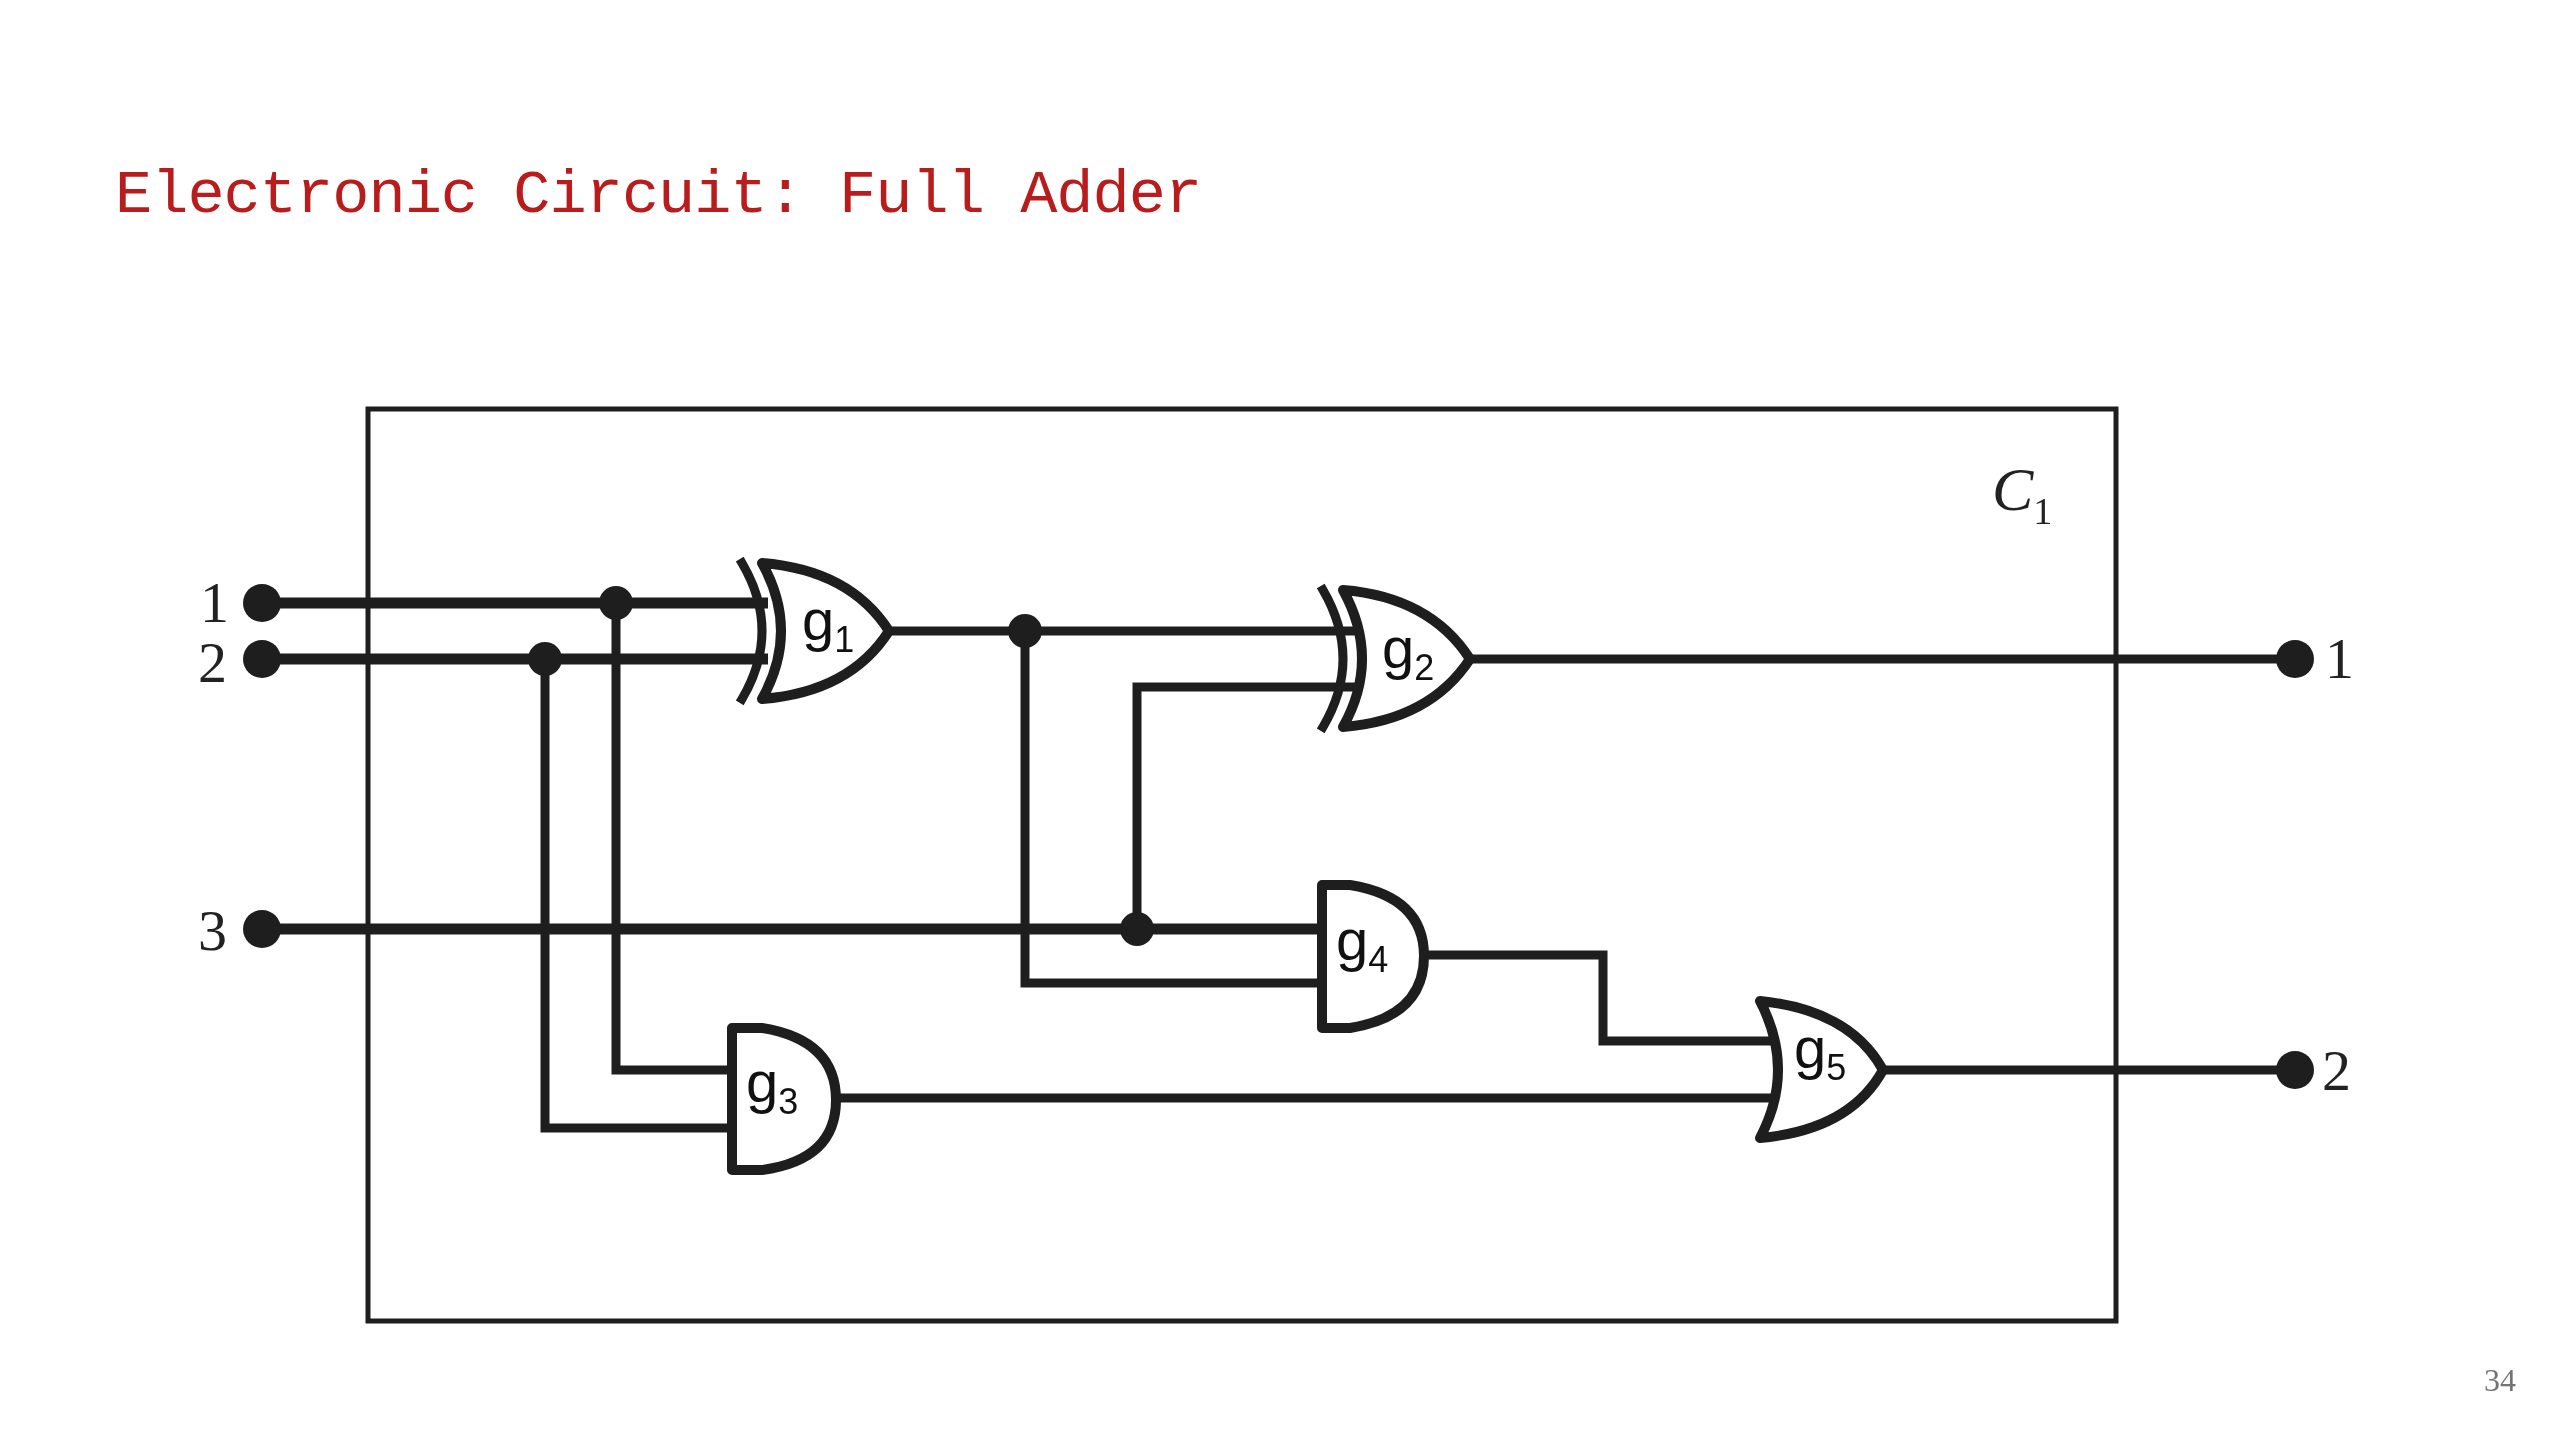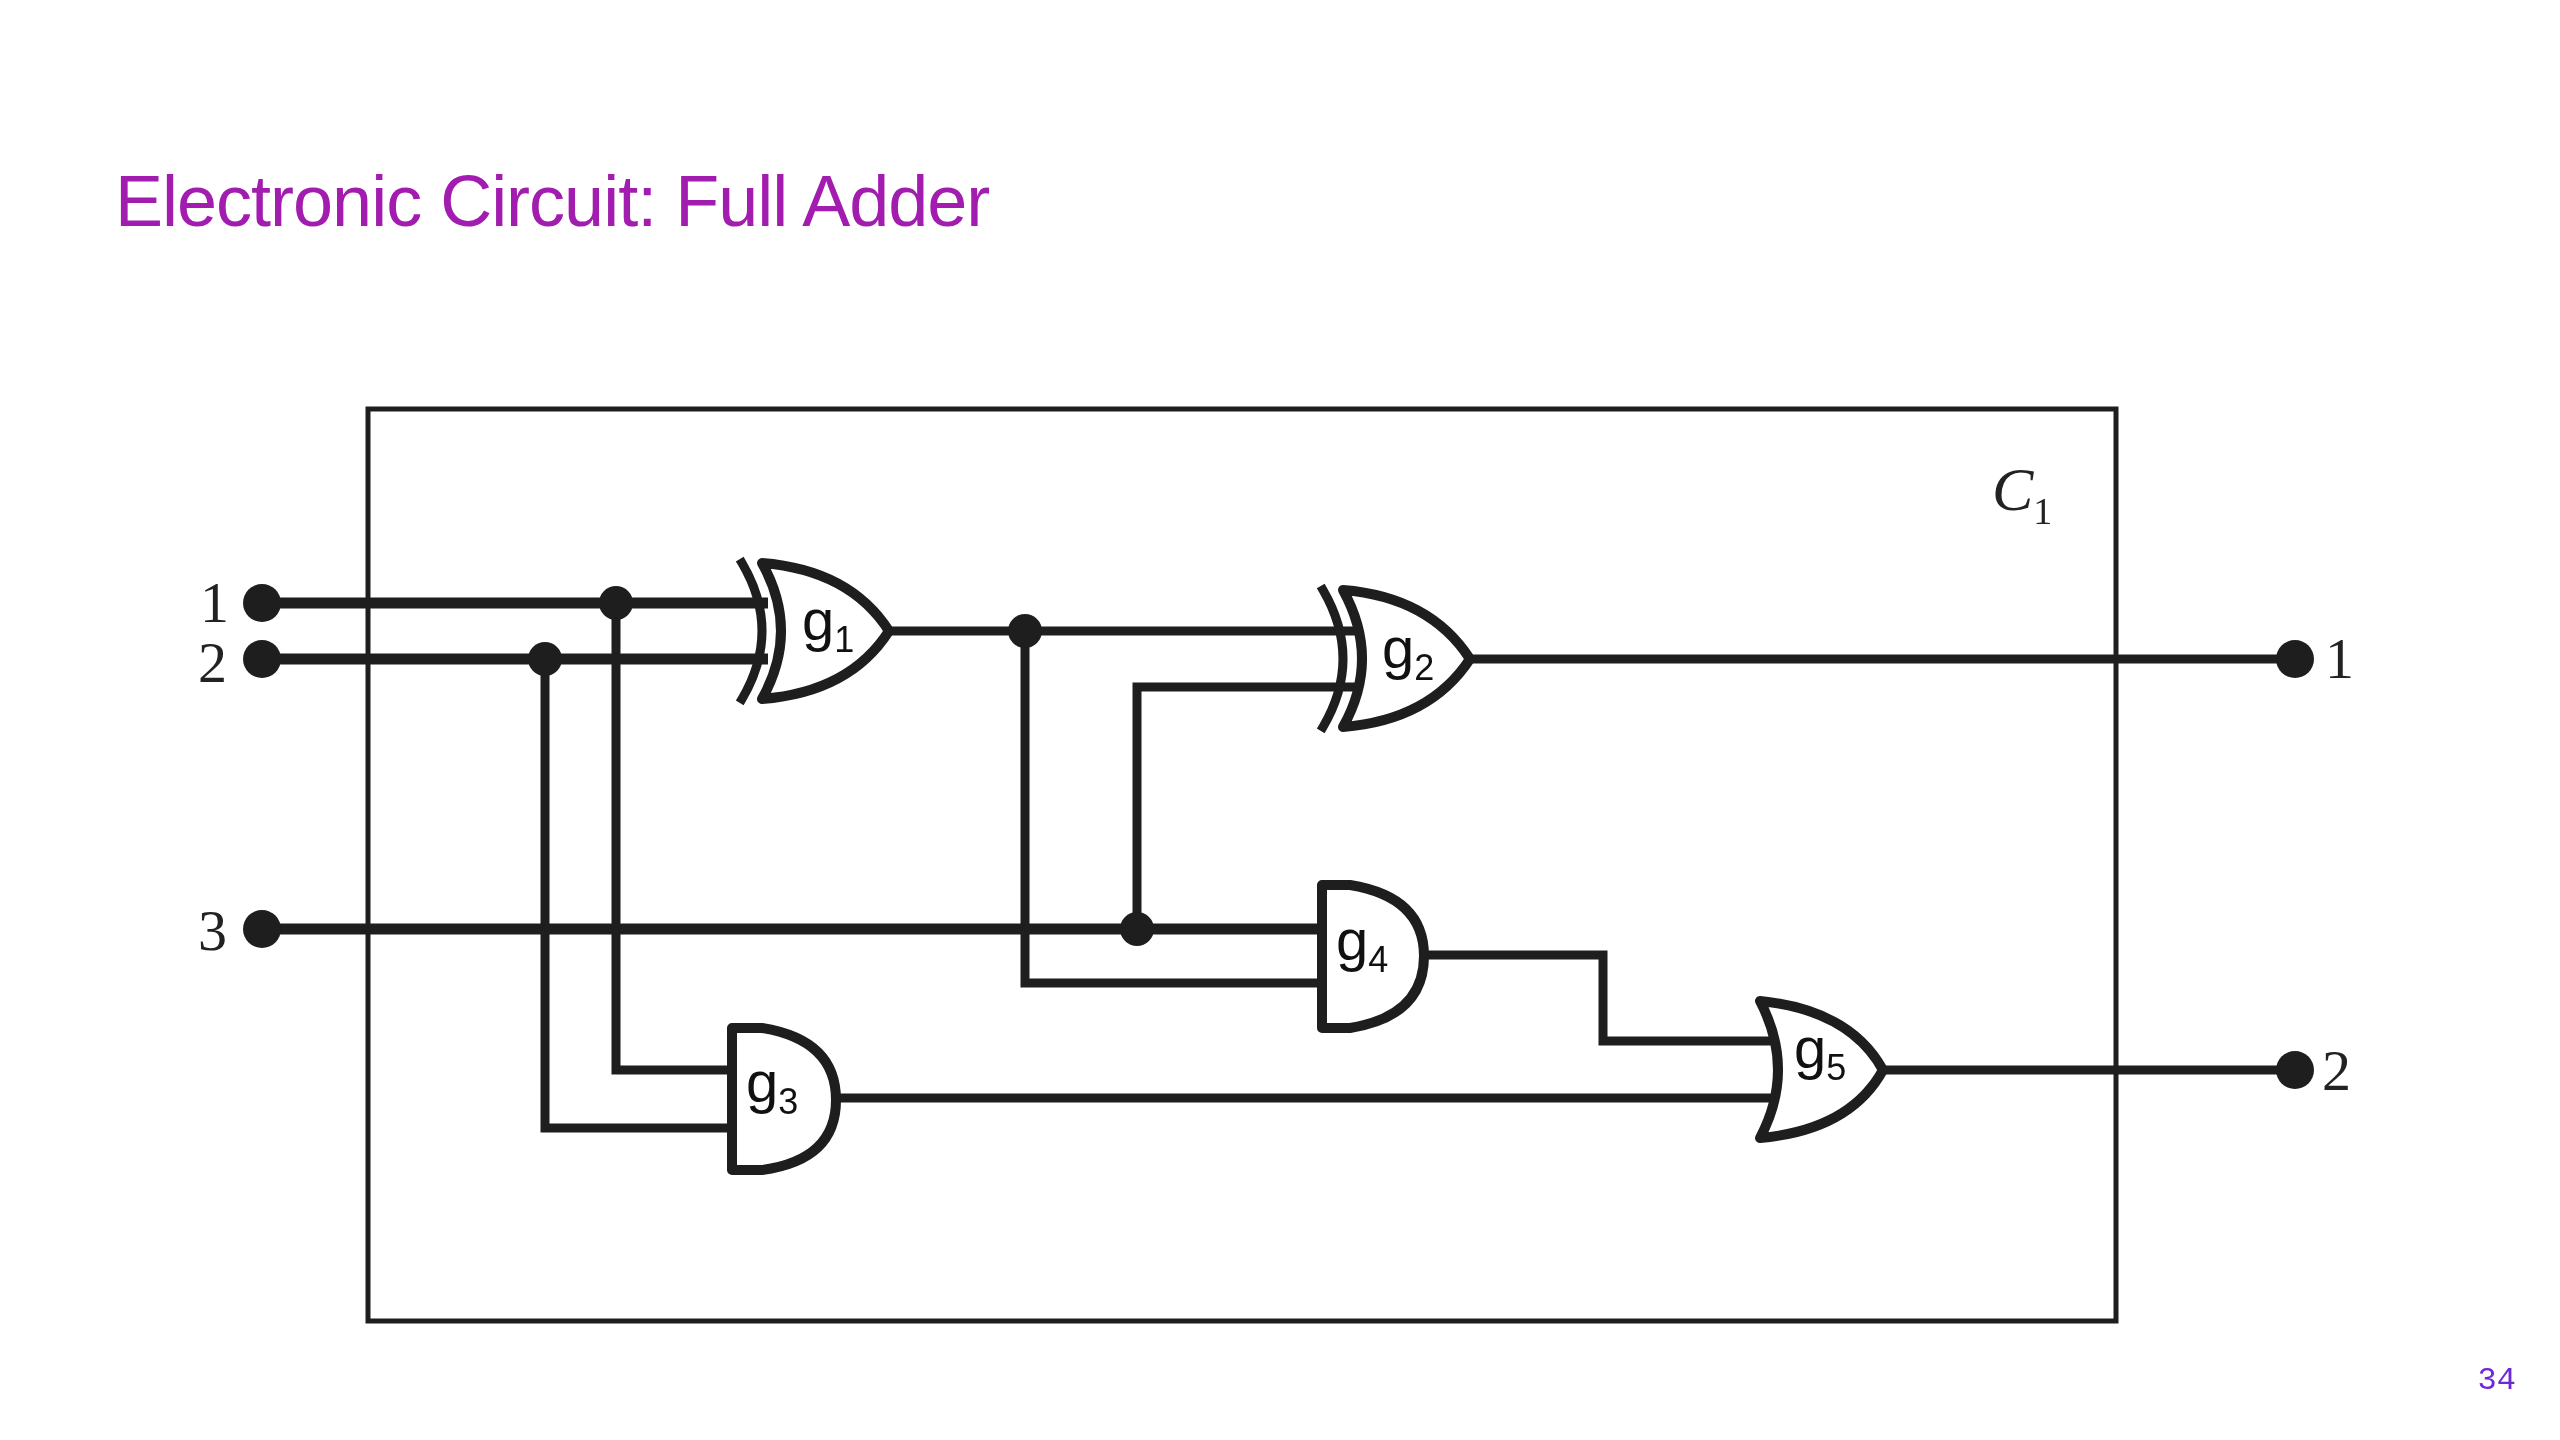--- a/index.html
+++ b/index.html
@@ -1,24 +1,24 @@
 <!DOCTYPE html>
 <html><head>
 <meta charset="utf-8">
 <style>
   html, body { margin:0; padding:0; background:#ffffff; }
   body { width:2560px; height:1440px; position:relative; overflow:hidden; }
   .slide-title {
     position:absolute; left:115px; top:160px;
-    font-family:Liberation Sans, sans-serif; font-size:72px; color:#a21caf;
+    font-family:Liberation Mono, monospace; font-size:62px; color:#b91c1c;
     letter-spacing:-1px; white-space:nowrap;
   }
   .page-number {
     position:absolute; right:44px; top:1362px;
-    font-family:Liberation Mono, monospace; font-size:32px; color:#6d28d9;
+    font-family:Liberation Serif, serif; font-size:32px; color:#737373;
   }
   svg.circuit { position:absolute; left:0; top:0; width:2560px; height:1440px; }
   .wire { stroke:#1e1e1e; stroke-width:9; fill:none; stroke-linecap:square; }
   .wire-thick { stroke:#1e1e1e; stroke-width:11; fill:none; }
   .gate { stroke:#1e1e1e; stroke-width:10; fill:#ffffff; stroke-linejoin:round; }
   .box { stroke:#1e1e1e; stroke-width:5; fill:none; }
   .node { fill:#1e1e1e; }
   .terminal-label { font-family:"Liberation Serif", serif; font-size:58px; fill:#222222; }
   .gate-label { font-family:"Liberation Sans", sans-serif; font-size:58px; fill:#111111; }
   .gate-sub { font-size:36px; }

